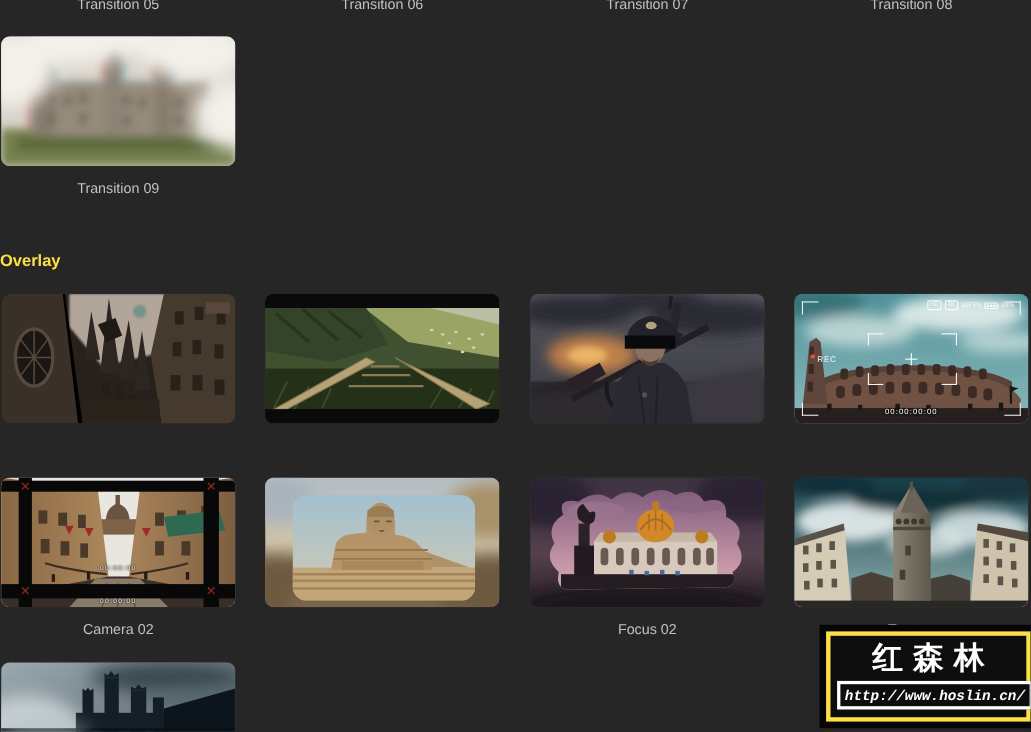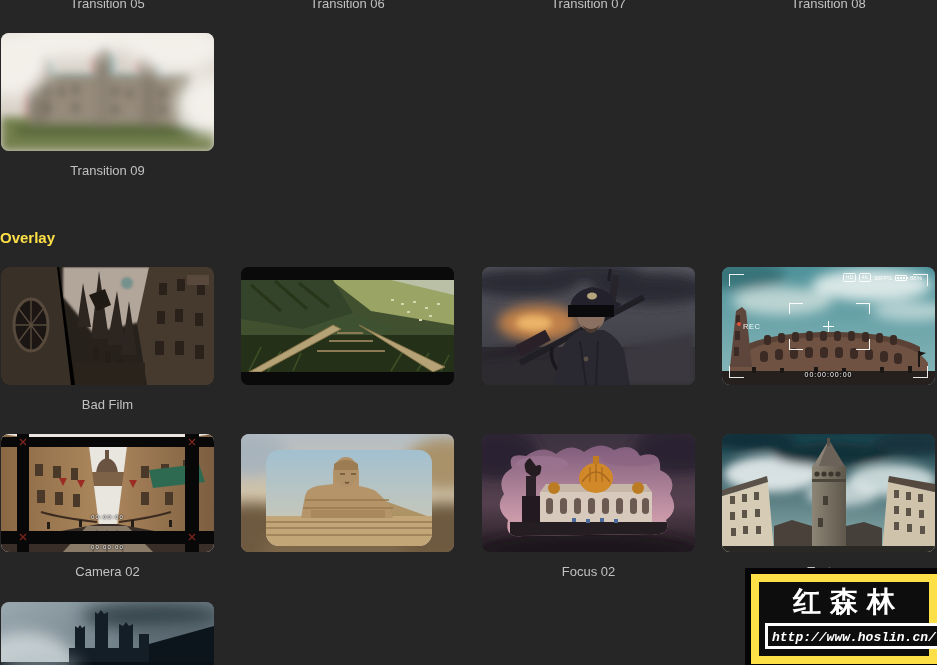--- a/index.html
+++ b/index.html
@@ -48,21 +48,21 @@
   .vf-tc{position:absolute;left:0;right:0;bottom:7px;text-align:center;font-size:7px;
     letter-spacing:1px;color:#fff;text-shadow:0 0 2px #000,0 0 2px #000;}
 
   
   .c2-tc{position:absolute;left:0;right:0;text-align:center;font-size:6px;letter-spacing:1.2px;
     color:#fff;text-shadow:0 0 1.5px #000,0 0 1.5px #000;}
 
   
   .watermark{position:absolute;top:568px;right:-6px;width:198px;background:#060606;
     padding:6px;z-index:20;box-sizing:border-box;}
-  .wm-frame{border:8px solid #fde047;background:#0d0d0d;padding:4px 6px 7px;}
+  .wm-frame{border:4px solid #fde047;background:#0d0d0d;padding:4px 6px 7px;}
   .wm-title{text-align:center;color:#fff;font-size:28px;font-weight:bold;
     letter-spacing:9px;padding-left:9px;line-height:1.15;}
   .wm-urlbox{margin:5px auto 0;border:3px solid #fff;background:#0d0d0d;
     width:fit-content;padding:1px 4px;}
   .wm-url{color:#fff;font-family:"Liberation Mono",monospace;font-style:italic;
     font-weight:bold;font-size:13px;white-space:nowrap;}
 </style>
 </head>
 <body>
 
@@ -174,21 +174,20 @@
       <polygon points="88,28 104,22 110,38 96,44" fill="#201a15"></polygon>
       <g fill="#241d18">
         <rect x="92" y="80" width="6" height="12"></rect>
           <rect x="104" y="84" width="6" height="12"></rect>
         <rect x="116" y="92" width="6" height="12"></rect>
           <rect x="128" y="96" width="6" height="12"></rect>
       </g>
       <rect x="74" y="96" width="70" height="22" fill="#2a231c"></rect>
     </svg>
   </div>
-  <div class="cap">Bad Film</div>
 </div>
 
 <div class="cell" style="left:241px;top:267px">
   <div class="thumb">
     <svg viewBox="0 0 213 118">
       <rect width="213" height="118" fill="#0a0a0a"></rect>
       <g>
         <rect x="0" y="13" width="213" height="92" fill="#41512f"></rect>
         <polygon points="90,13 213,13 213,58 130,44" fill="#99a465"></polygon>
         <polygon points="150,13 213,13 213,28" fill="#b9c0a6"></polygon>

